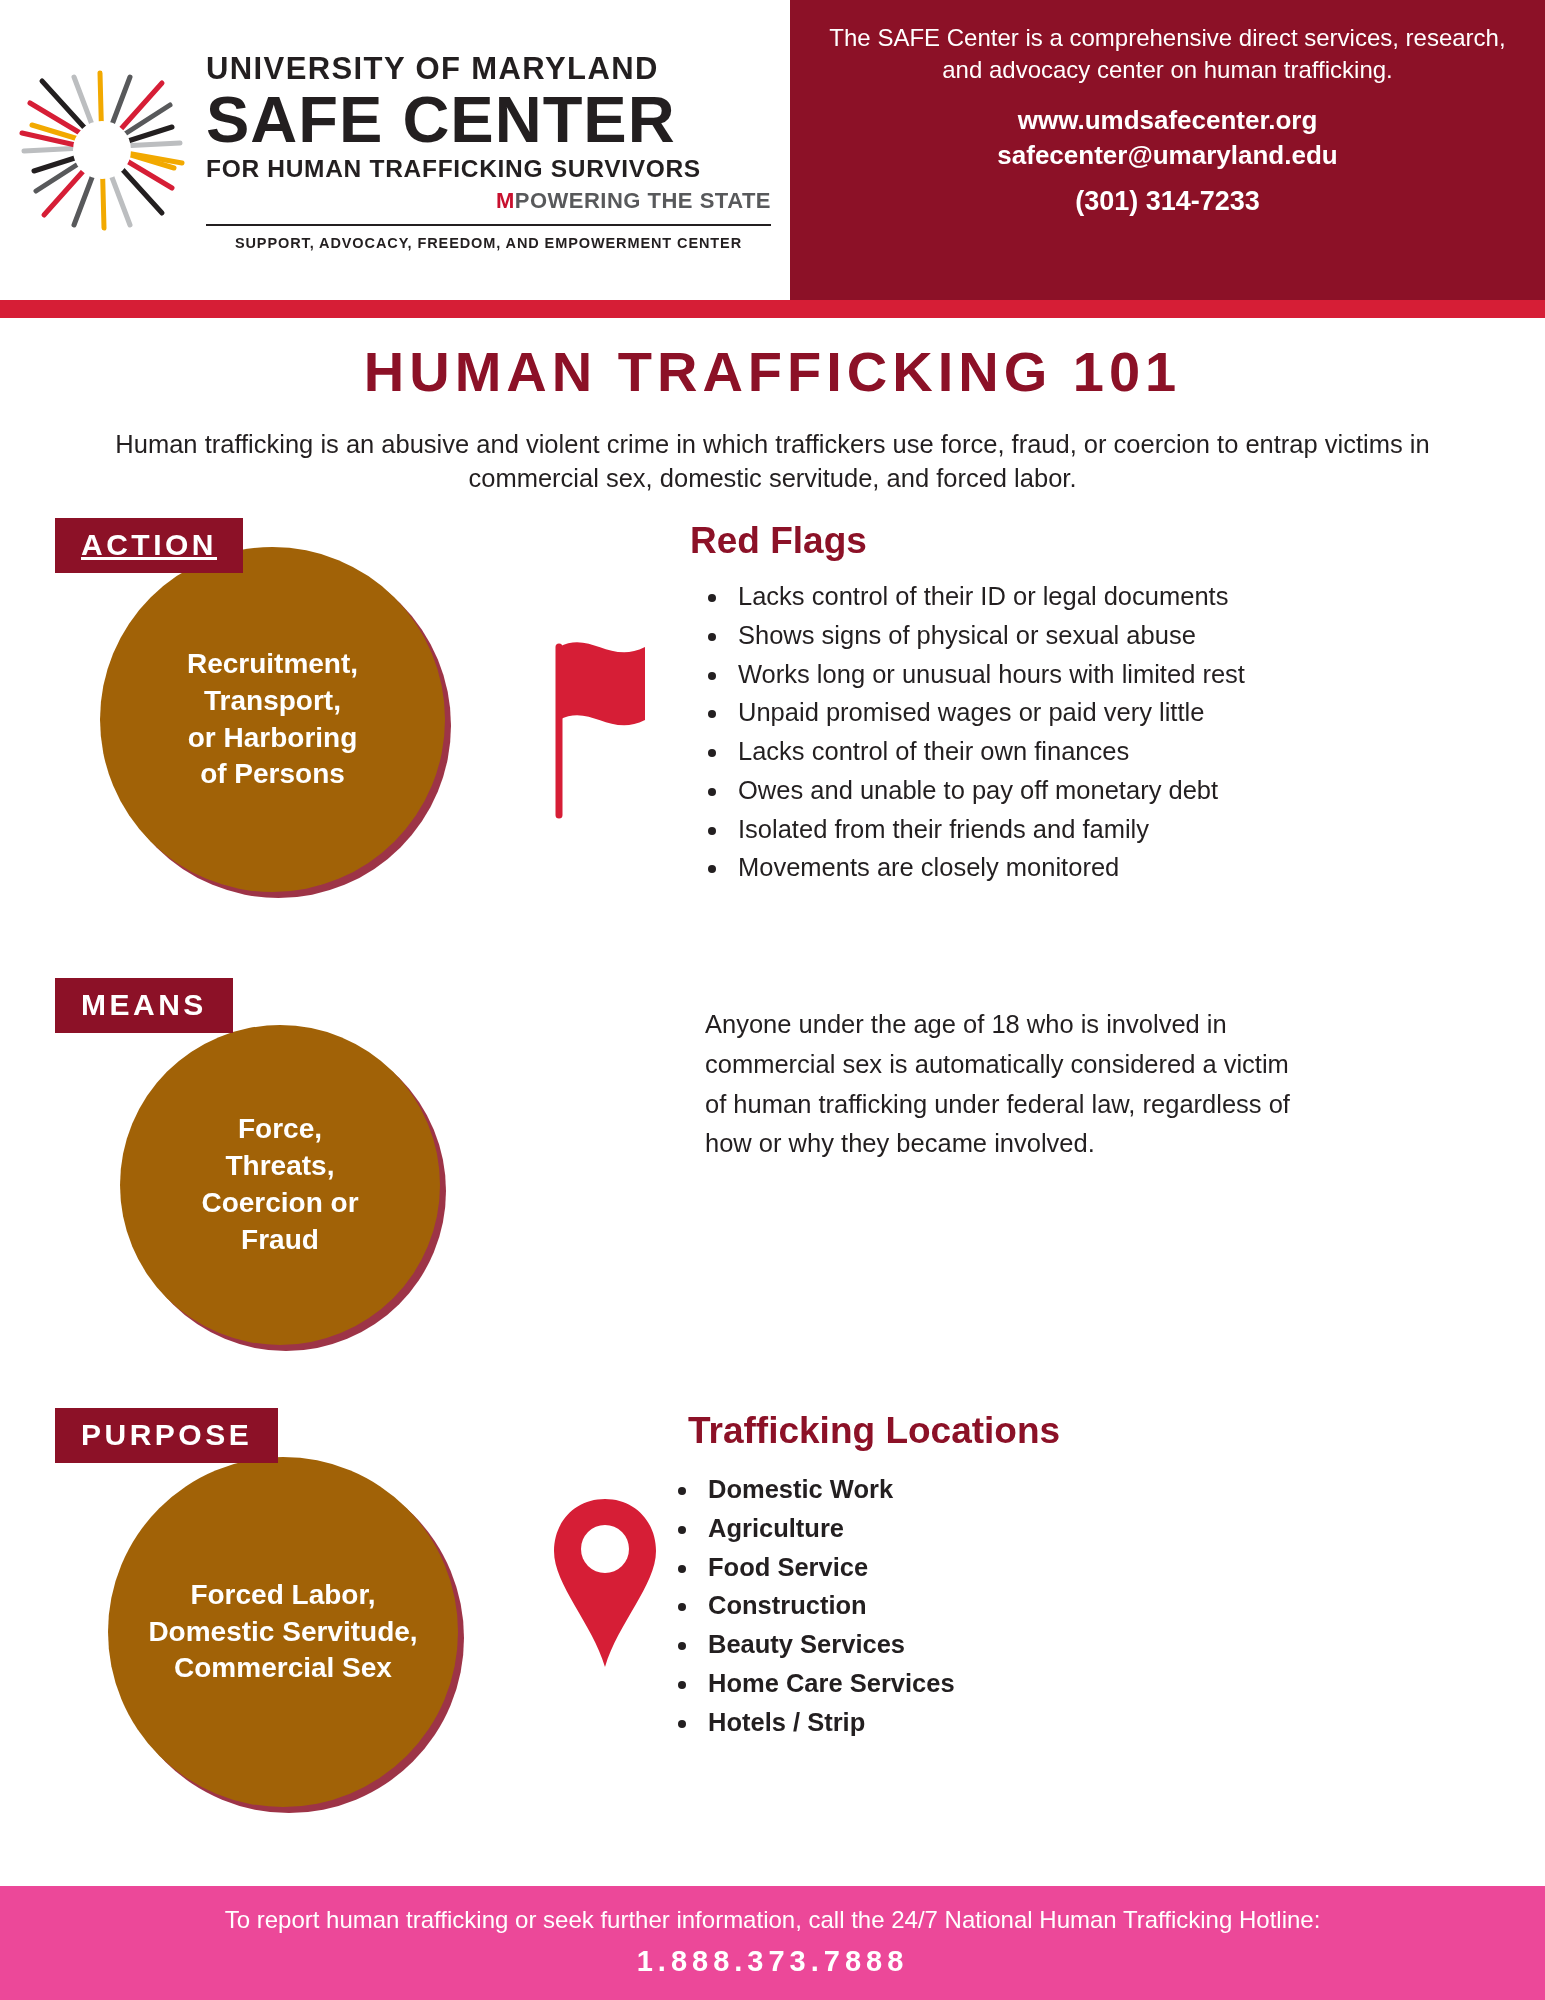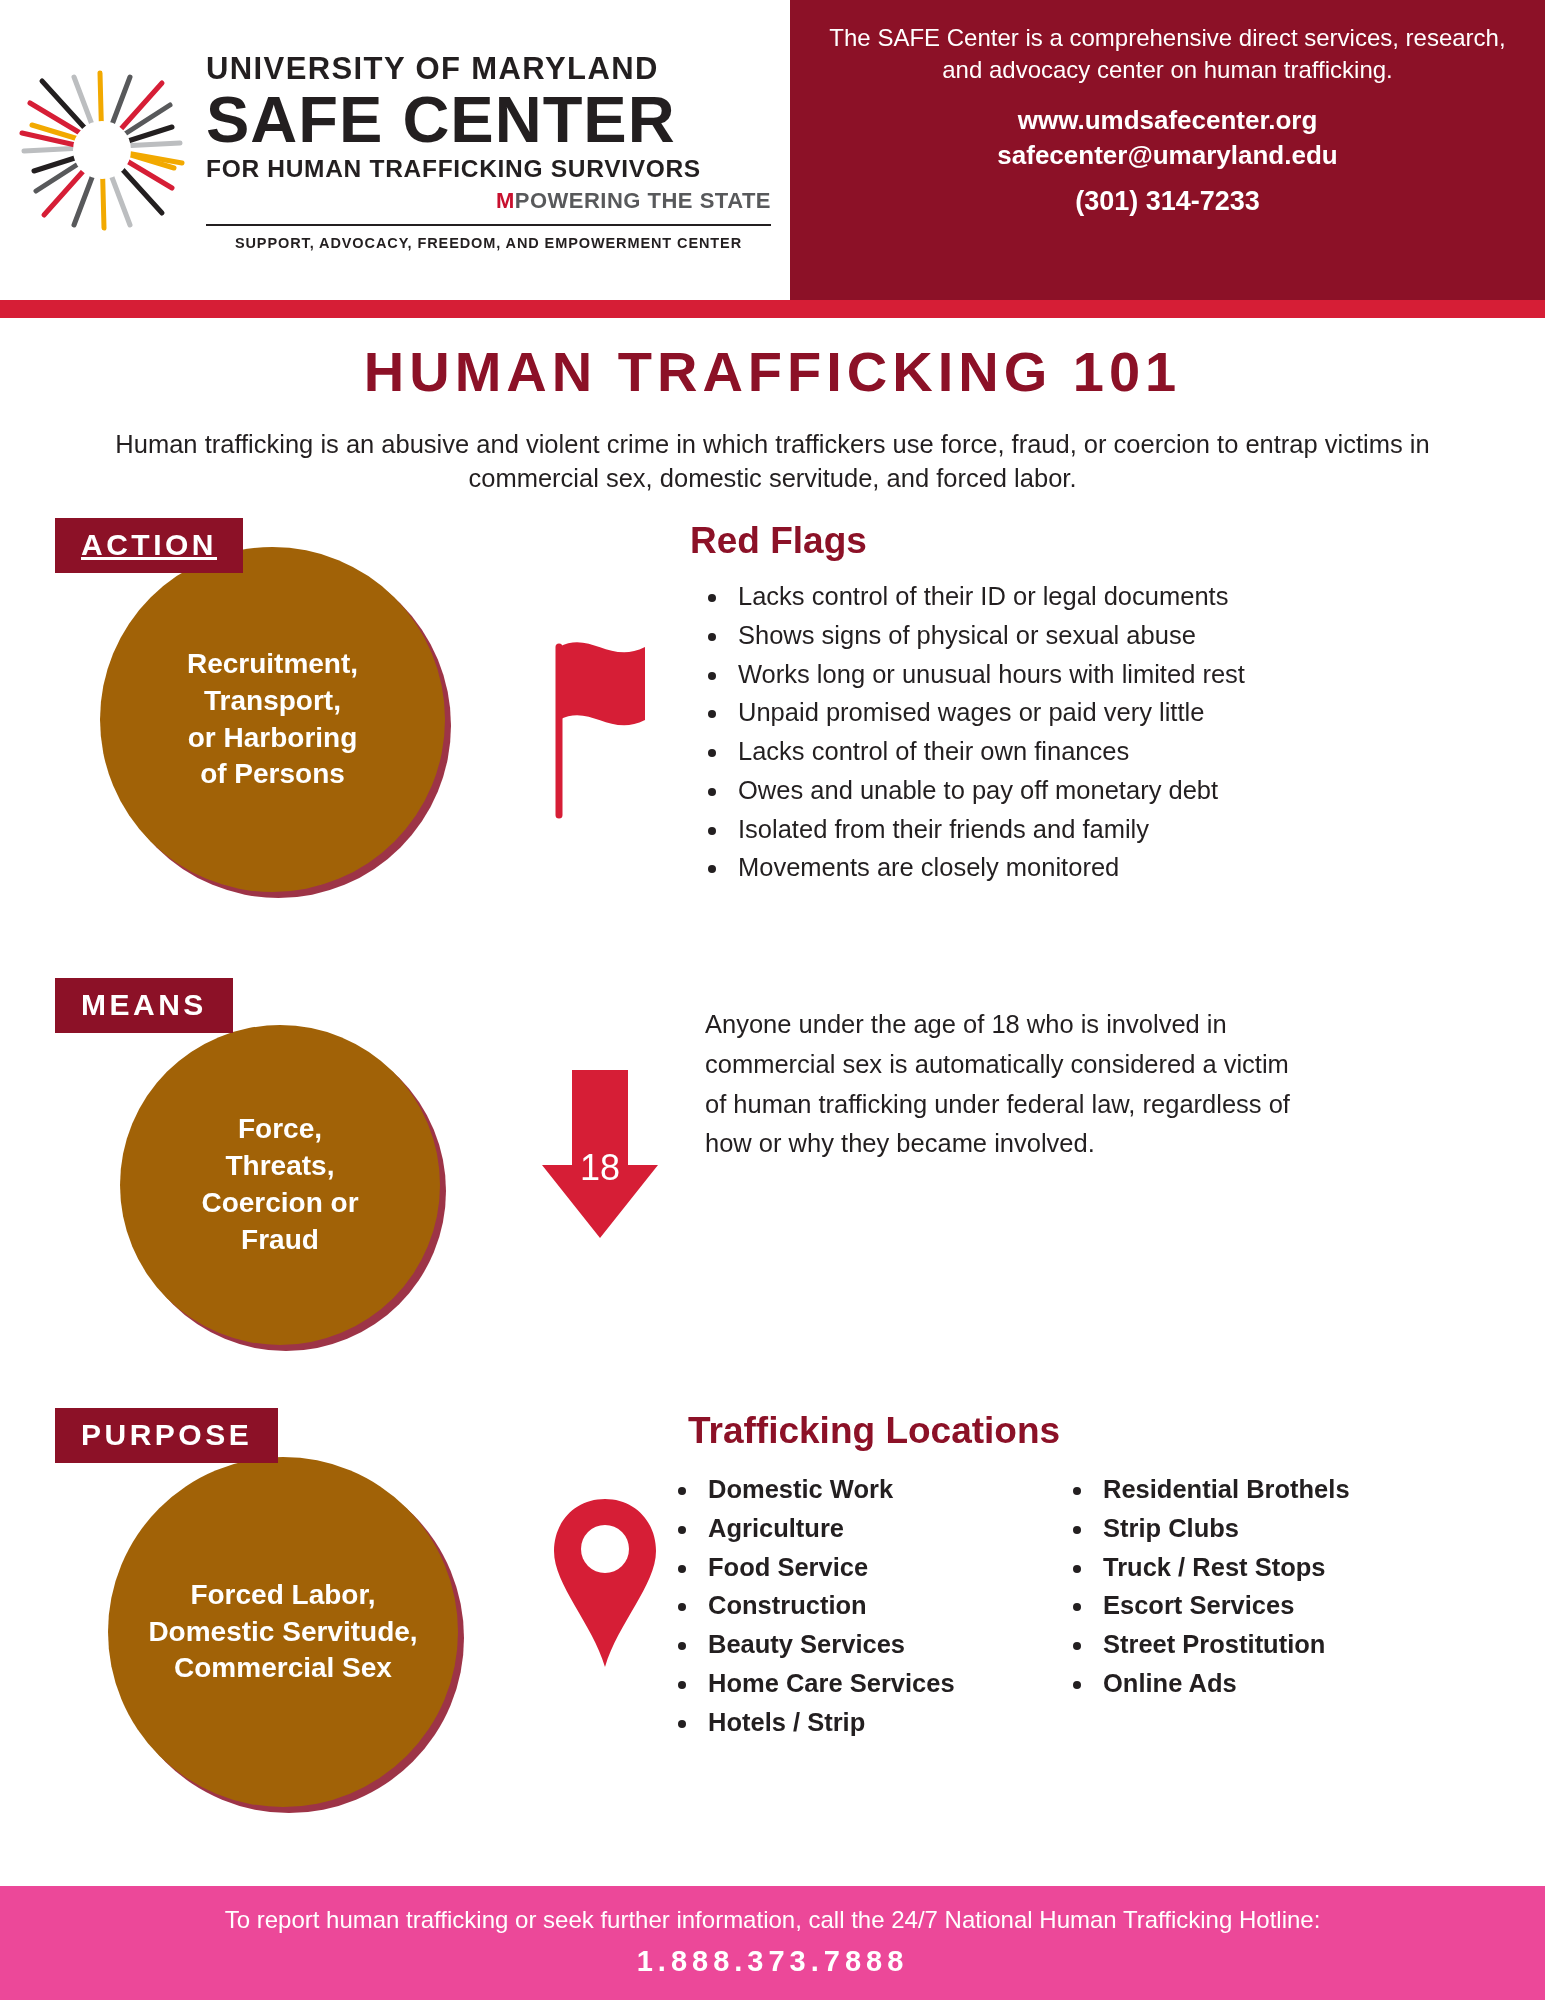--- a/index.html
+++ b/index.html
@@ -327,26 +327,20 @@
 
   <div class="circle circle-means">
     <div>
       <span>Force,</span>
       <span>Threats,</span>
       <span>Coercion or</span>
       <span>Fraud</span>
     </div>
   </div>
 
-  <div class="arrow-icon">
-    <svg width="120" height="175" viewBox="0 0 120 175">
-      <path d="M32 0 L88 0 L88 95 L118 95 L60 168 L2 95 L32 95 Z" fill="#d61e36"></path>
-      <text x="60" y="110" text-anchor="middle" fill="#ffffff" font-family="Liberation Sans, sans-serif" font-size="36">18</text>
-    </svg>
-  </div>
 
   <div class="means-text">Anyone under the age of 18 who is involved in commercial sex is automatically considered a victim of human trafficking under federal law, regardless of how or why they became involved.</div>
 
 </div>
 
 <div class="section purpose-sec">
 
   <div class="tag tag-purpose">PURPOSE</div>
 
   <div class="circle circle-purpose">
@@ -369,27 +363,19 @@
   <ul class="loc-col-1">
     <li>Domestic Work</li>
     <li>Agriculture</li>
     <li>Food Service</li>
     <li>Construction</li>
     <li>Beauty Services</li>
     <li>Home Care Services</li>
     <li>Hotels / Strip</li>
   </ul>
 
-  <ul class="loc-col-2">
-    <li>Residential Brothels</li>
-    <li>Strip Clubs</li>
-    <li>Truck / Rest Stops</li>
-    <li>Escort Services</li>
-    <li>Street Prostitution</li>
-    <li>Online Ads</li>
-  </ul>
 
 </div>
 
 <div class="footer">
   <div class="footer-line1">To report human trafficking or seek further information, call the 24/7 National Human Trafficking Hotline:</div>
   <div class="footer-number">1.888.373.7888</div>
 </div>
 
 </body></html>

